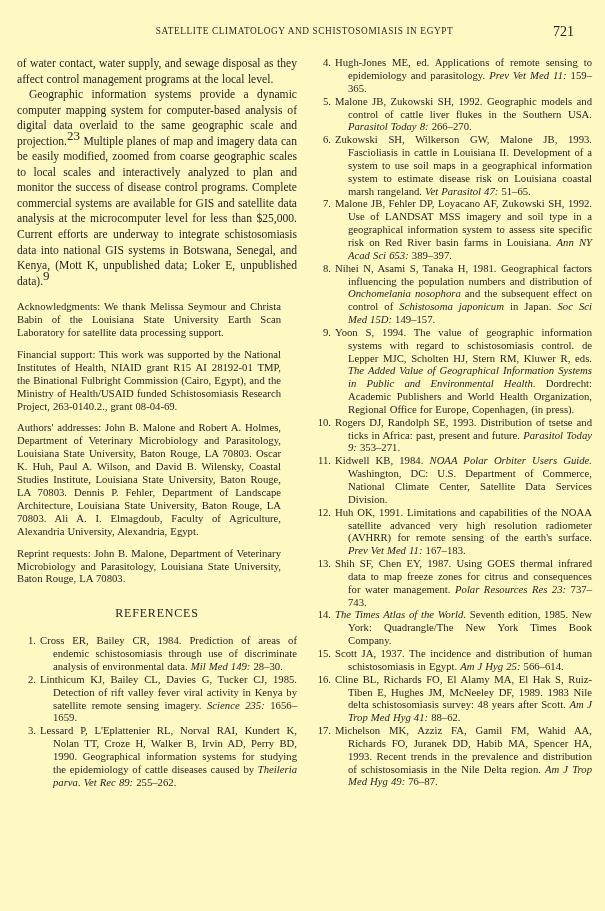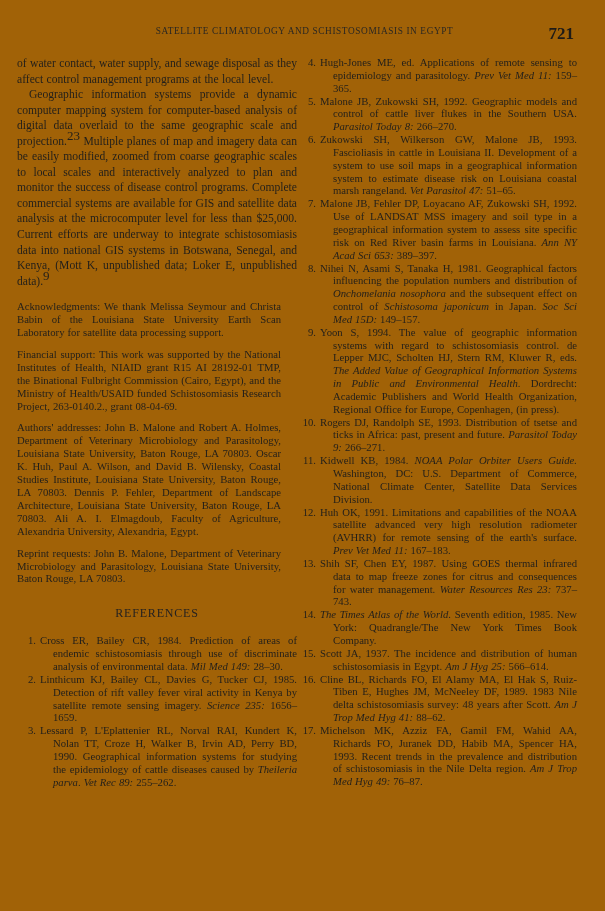--- a/index.html
+++ b/index.html
@@ -4,21 +4,21 @@
 <style>
   html, body {
     margin: 0;
     padding: 0;
     background: #f7f6f2;
   }
   .page {
     position: relative;
     width: 605px;
     height: 911px;
-    background: #a16207;
+    background: #fef9c3;
     color: #221f1b;
     font-family: "Liberation Serif", "DejaVu Serif", serif;
     overflow: hidden;
     box-sizing: border-box;
     padding: 26px 13px 0 17px;
   }
   .page-header {
     position: relative;
     height: 18px;
     margin-bottom: 12px;
@@ -30,26 +30,27 @@
     text-align: center;
     font-size: 9.3px;
     letter-spacing: 0.6px;
     color: #2a2723;
     white-space: nowrap;
   }
   .page-number {
     position: absolute;
     right: 18px;
     top: -2px;
-    font-size: 17px;
+    font-size: 14px;
     color: #1e1b18;
-    font-weight: bold;
   }
   .columns {
     display: flex;
+    gap: 15px;
+    align-items: center;
   }
   .col {
     width: 280px;
     box-sizing: border-box;
   }
   
   .body-para {
     margin: 0;
     font-size: 11.6px;
     line-height: 15.55px;
@@ -157,33 +158,33 @@
           <div class="ref">
             <span class="ref-num">8.</span>
             <span class="ref-text"><span>Nihei N, Asami S, Tanaka H, 1981. Geographical factors influencing the population numbers and distribution of </span><i>Onchomelania nosophora</i><span> and the subsequent effect on control of </span><i>Schistosoma japonicum</i><span> in Japan. </span><i>Soc Sci Med 15D:</i><span> 149–157.</span></span>
           </div>
           <div class="ref">
             <span class="ref-num">9.</span>
             <span class="ref-text"><span>Yoon S, 1994. The value of geographic information systems with regard to schistosomiasis control. de Lepper MJC, Scholten HJ, Stern RM, Kluwer R, eds. </span><i>The Added Value of Geographical Information Systems in Public and Environmental Health.</i><span> Dordrecht: Academic Publishers and World Health Organization, Regional Office for Europe, Copenhagen, (in press).</span></span>
           </div>
           <div class="ref">
             <span class="ref-num">10.</span>
-            <span class="ref-text"><span>Rogers DJ, Randolph SE, 1993. Distribution of tsetse and ticks in Africa: past, present and future. </span><i>Parasitol Today 9:</i><span> 266–271.</span></span>
+            <span class="ref-text"><span>Rogers DJ, Randolph SE, 1993. Distribution of tsetse and ticks in Africa: past, present and future. </span><i>Parasitol Today 9:</i><span> 353–271.</span></span>
           </div>
           <div class="ref">
             <span class="ref-num">11.</span>
             <span class="ref-text"><span>Kidwell KB, 1984. </span><i>NOAA Polar Orbiter Users Guide.</i><span> Washington, DC: U.S. Department of Commerce, National Climate Center, Satellite Data Services Division.</span></span>
           </div>
           <div class="ref">
             <span class="ref-num">12.</span>
             <span class="ref-text"><span>Huh OK, 1991. Limitations and capabilities of the NOAA satellite advanced very high resolution radiometer (AVHRR) for remote sensing of the earth's surface. </span><i>Prev Vet Med 11:</i><span> 167–183.</span></span>
           </div>
           <div class="ref">
             <span class="ref-num">13.</span>
-            <span class="ref-text"><span>Shih SF, Chen EY, 1987. Using GOES thermal infrared data to map freeze zones for citrus and consequences for water management. </span><i>Water Resources Res 23:</i><span> 737–743.</span></span>
+            <span class="ref-text"><span>Shih SF, Chen EY, 1987. Using GOES thermal infrared data to map freeze zones for citrus and consequences for water management. </span><i>Polar Resources Res 23:</i><span> 737–743.</span></span>
           </div>
           <div class="ref">
             <span class="ref-num">14.</span>
             <span class="ref-text"><i>The Times Atlas of the World.</i><span> Seventh edition, 1985. New York: Quadrangle/The New York Times Book Company.</span></span>
           </div>
           <div class="ref">
             <span class="ref-num">15.</span>
             <span class="ref-text"><span>Scott JA, 1937. The incidence and distribution of human schistosomiasis in Egypt. </span><i>Am J Hyg 25:</i><span> 566–614.</span></span>
           </div>
           <div class="ref">

